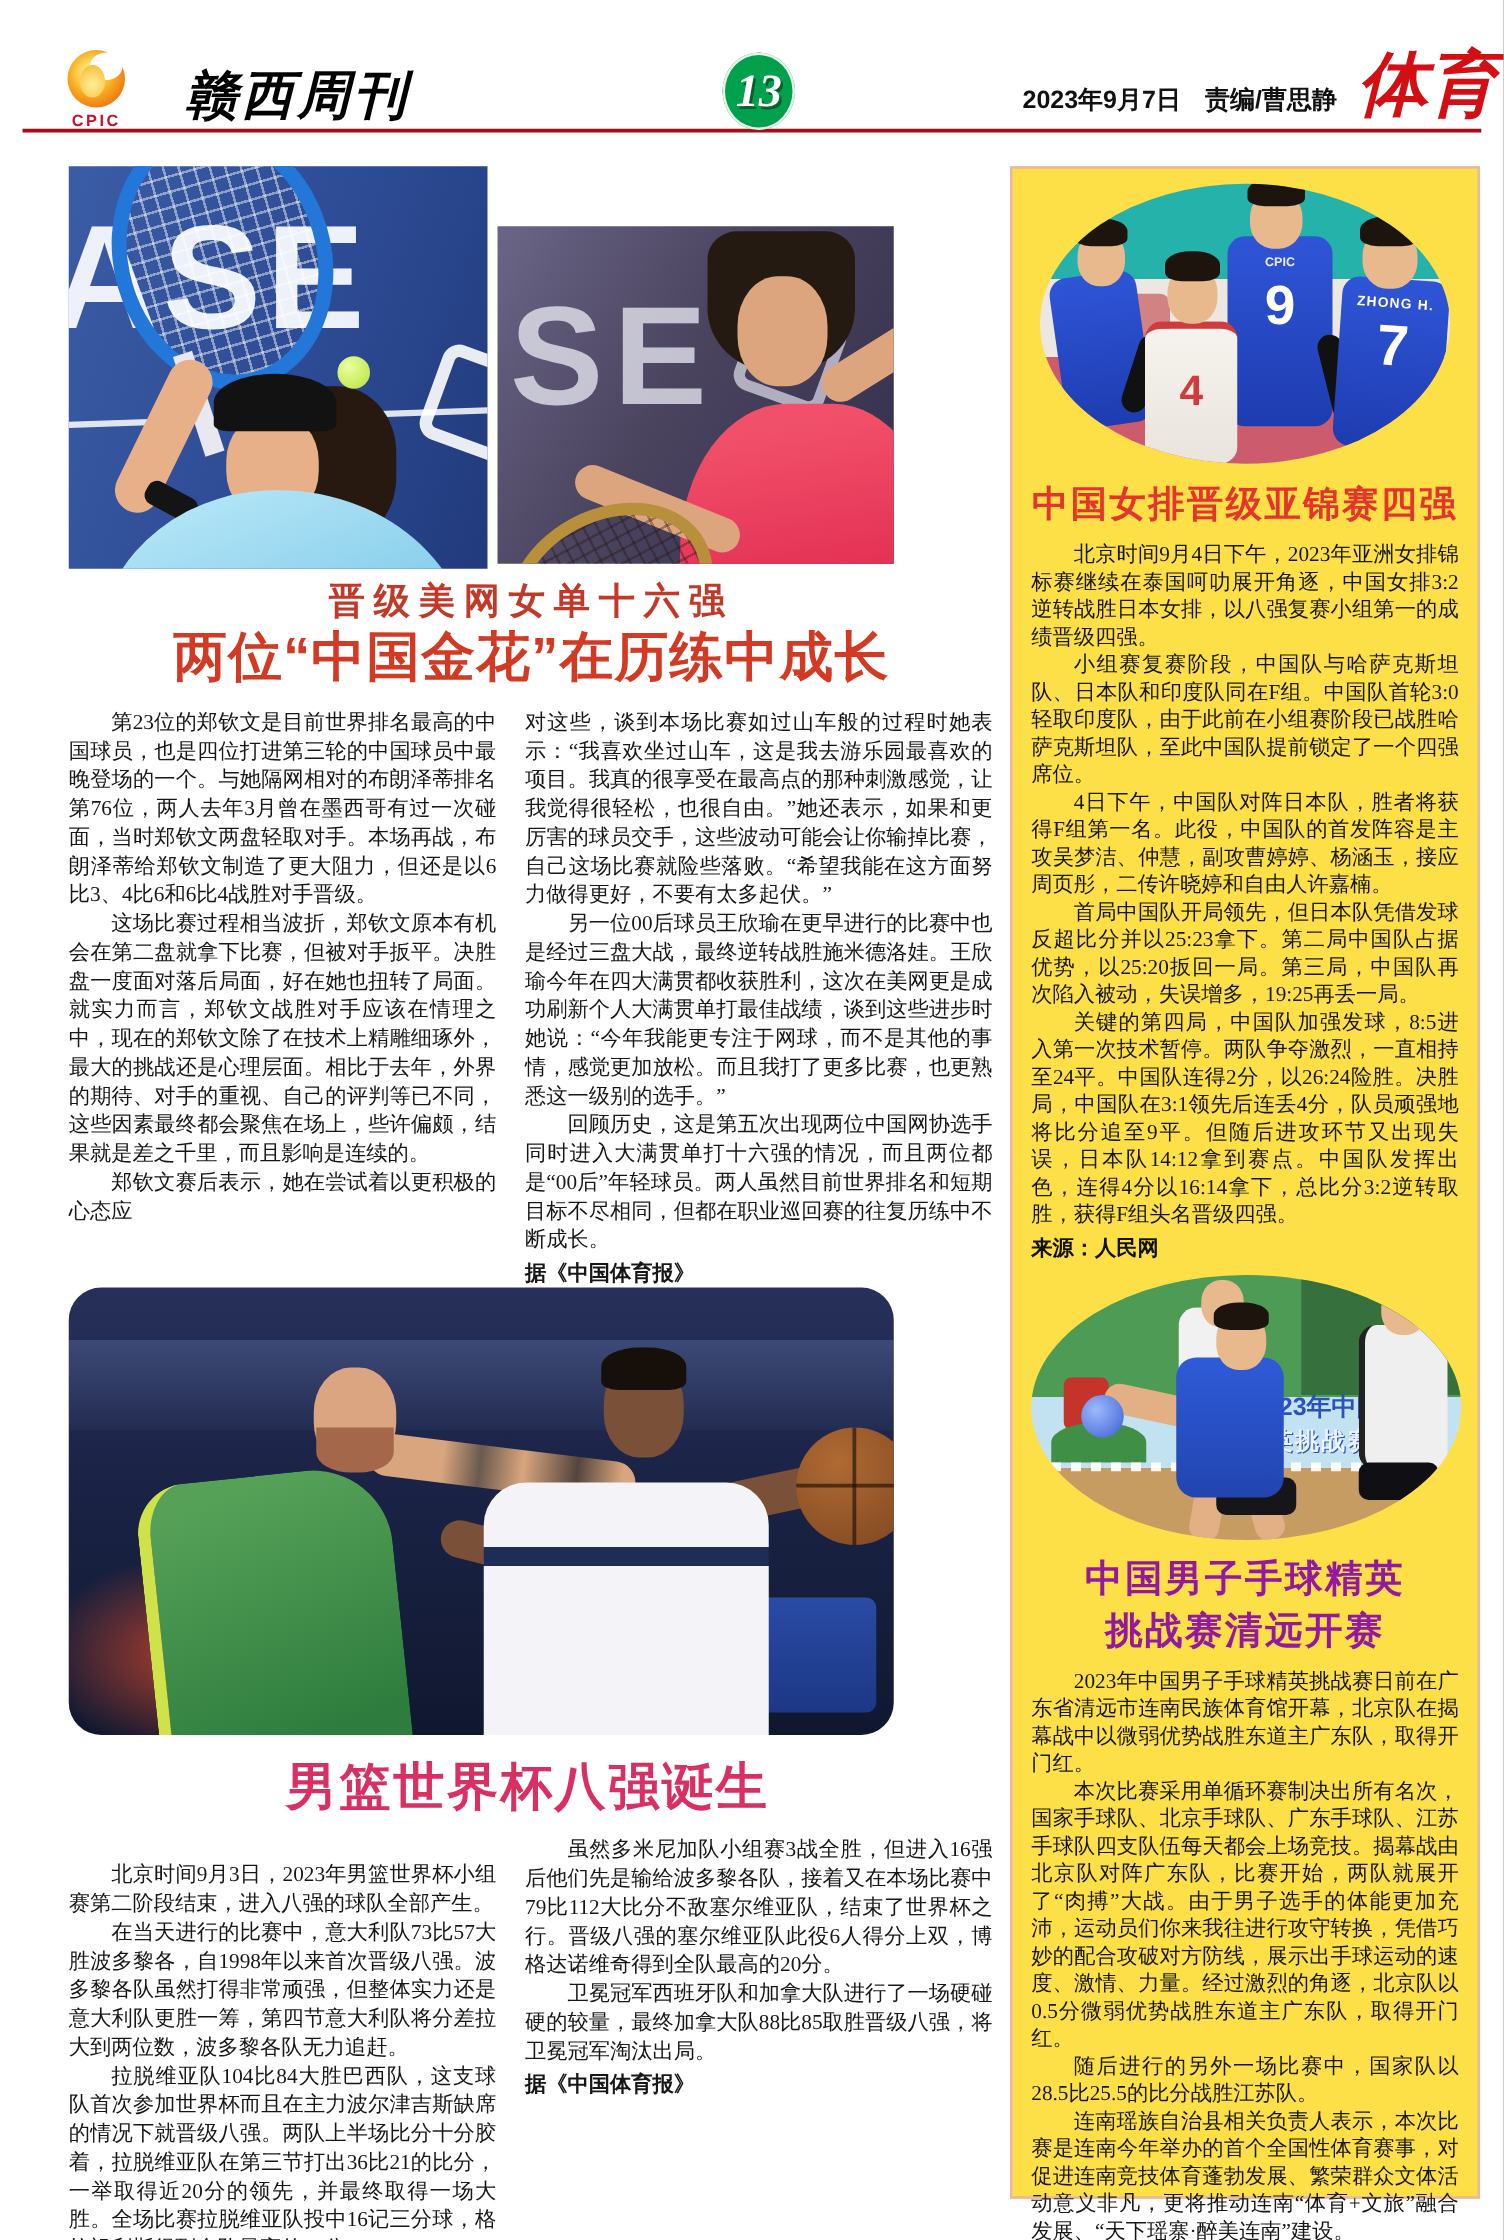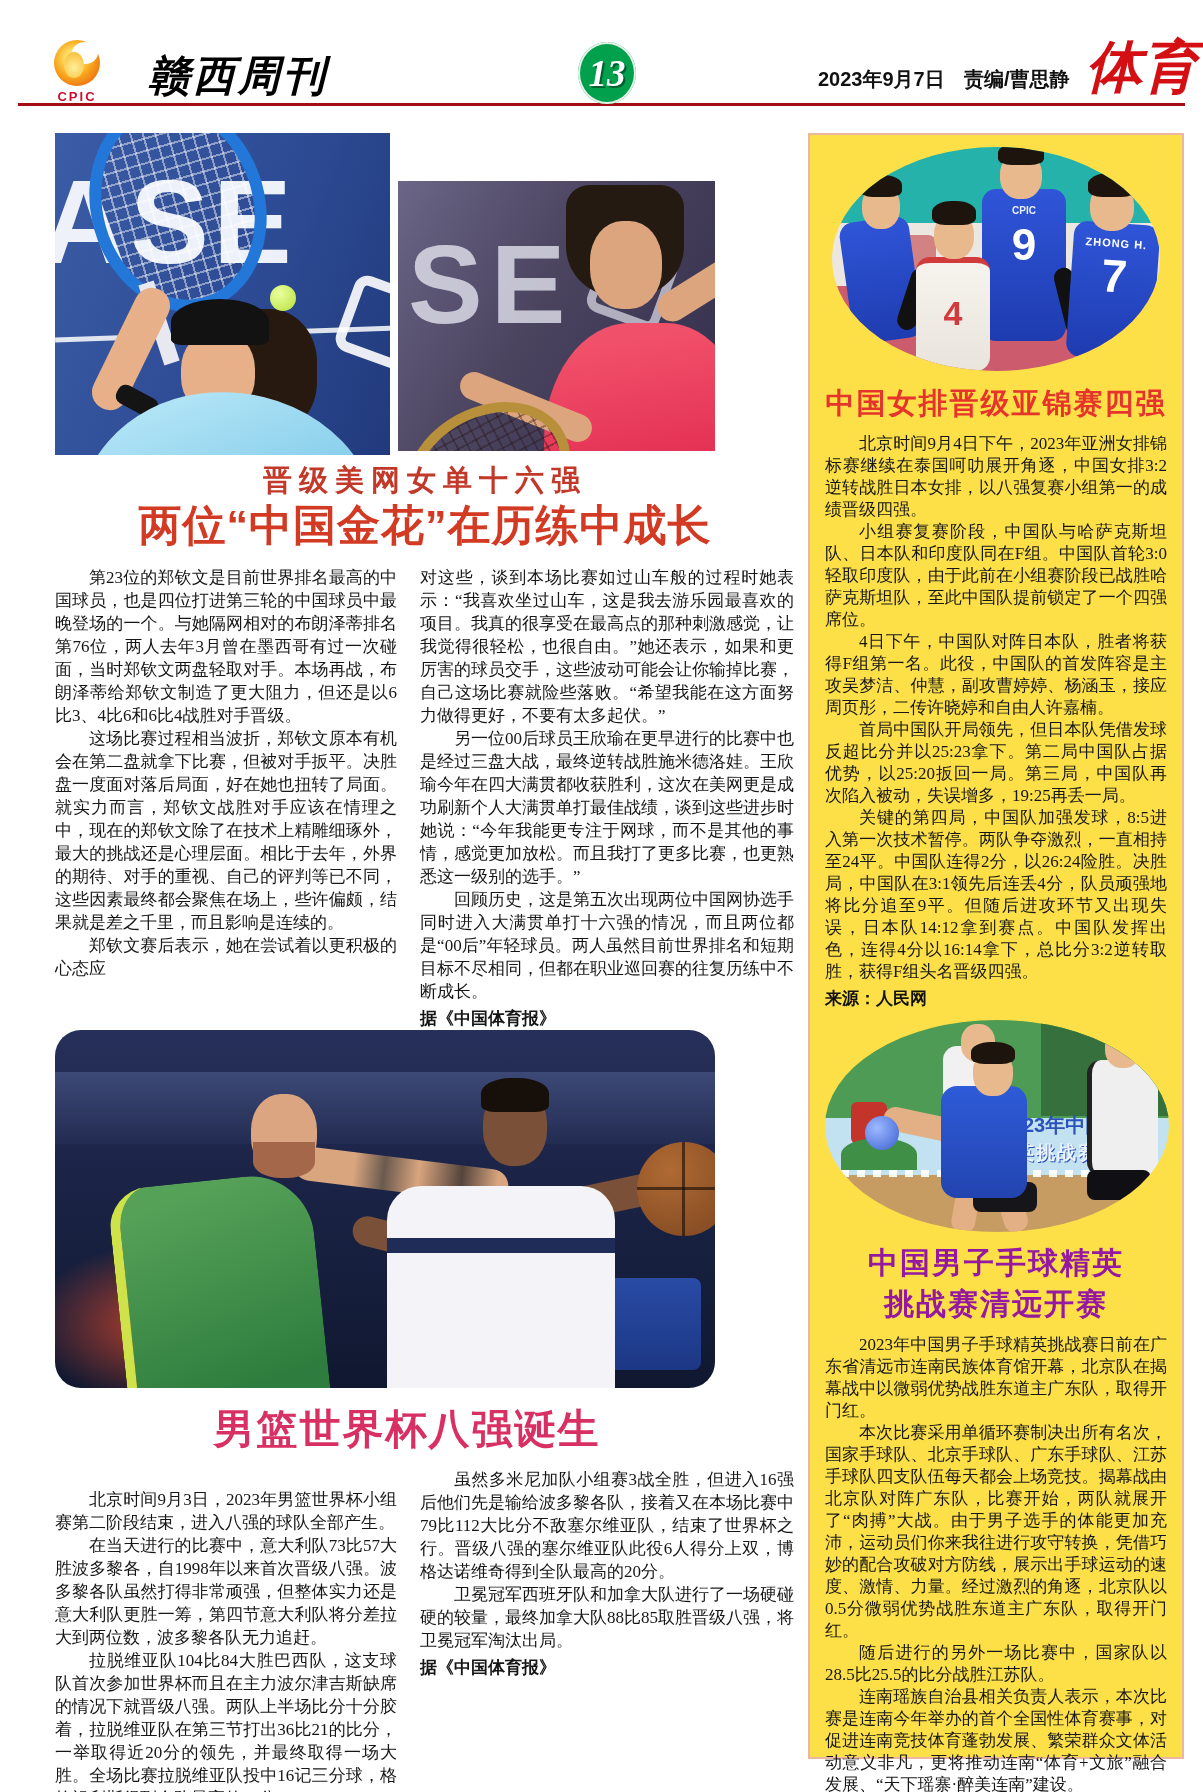--- a/index.html
+++ b/index.html
@@ -103,21 +103,21 @@
   .bk-u-torso{left:332px;top:156px;width:228px;height:258px;border-radius:34px 34px 18px 18px;
               background:linear-gradient(#f4f4f8 0 20%,#202c58 20% 26%,#f4f4f8 26% 100%);}
   .bk-u-head{left:428px;top:58px;width:64px;height:78px;background:#7a5038;border-radius:45%;}
   .bk-u-hair{left:426px;top:48px;width:68px;height:34px;background:#17100a;border-radius:45% 45% 20% 20%;}
   .bk-u-armR{left:512px;top:146px;width:132px;height:32px;background:#7a5038;border-radius:16px;transform:rotate(-12deg);}
   .bk-u-armL{left:296px;top:200px;width:144px;height:30px;background:#7a5038;border-radius:16px;transform:rotate(14deg);}
   .bk-ball{left:582px;top:112px;width:94px;height:94px;border-radius:50%;
            background:radial-gradient(circle at 35% 30%,#b06a33,#7c4520);}
   .bk-ball-line{left:0;top:45px;width:94px;height:3px;background:rgba(20,10,5,.6);}
   .bk-ball-line2{left:45px;top:0;width:3px;height:94px;background:rgba(20,10,5,.6);}
-  .bk-title{left:37px;top:1402px;width:740px;text-align:center;color:#d93064;
+  .bk-title{left:52px;top:1402px;width:740px;text-align:center;color:#d93064;
             font:800 41px "Liberation Sans","DejaVu Sans",sans-serif;letter-spacing:2px;}
   .b-col1{left:55px;top:1468px;width:342px;margin-top:20px;}
   .b-col2{left:420px;top:1468px;width:374px;}
 
   
   .rbox{left:808px;top:133px;width:376px;height:1626px;border:2px solid #eab7a3;box-sizing:border-box;
         padding:12px 15px 8px;background:#fde047;}
   .oval{position:relative;border-radius:50%;overflow:hidden;}
   .v-photo{width:328px;height:224px;margin:0 auto;
            background:linear-gradient(#25b2ab 0 34%,#ece7e0 34% 62%,#cc5b6e 62% 100%);}

